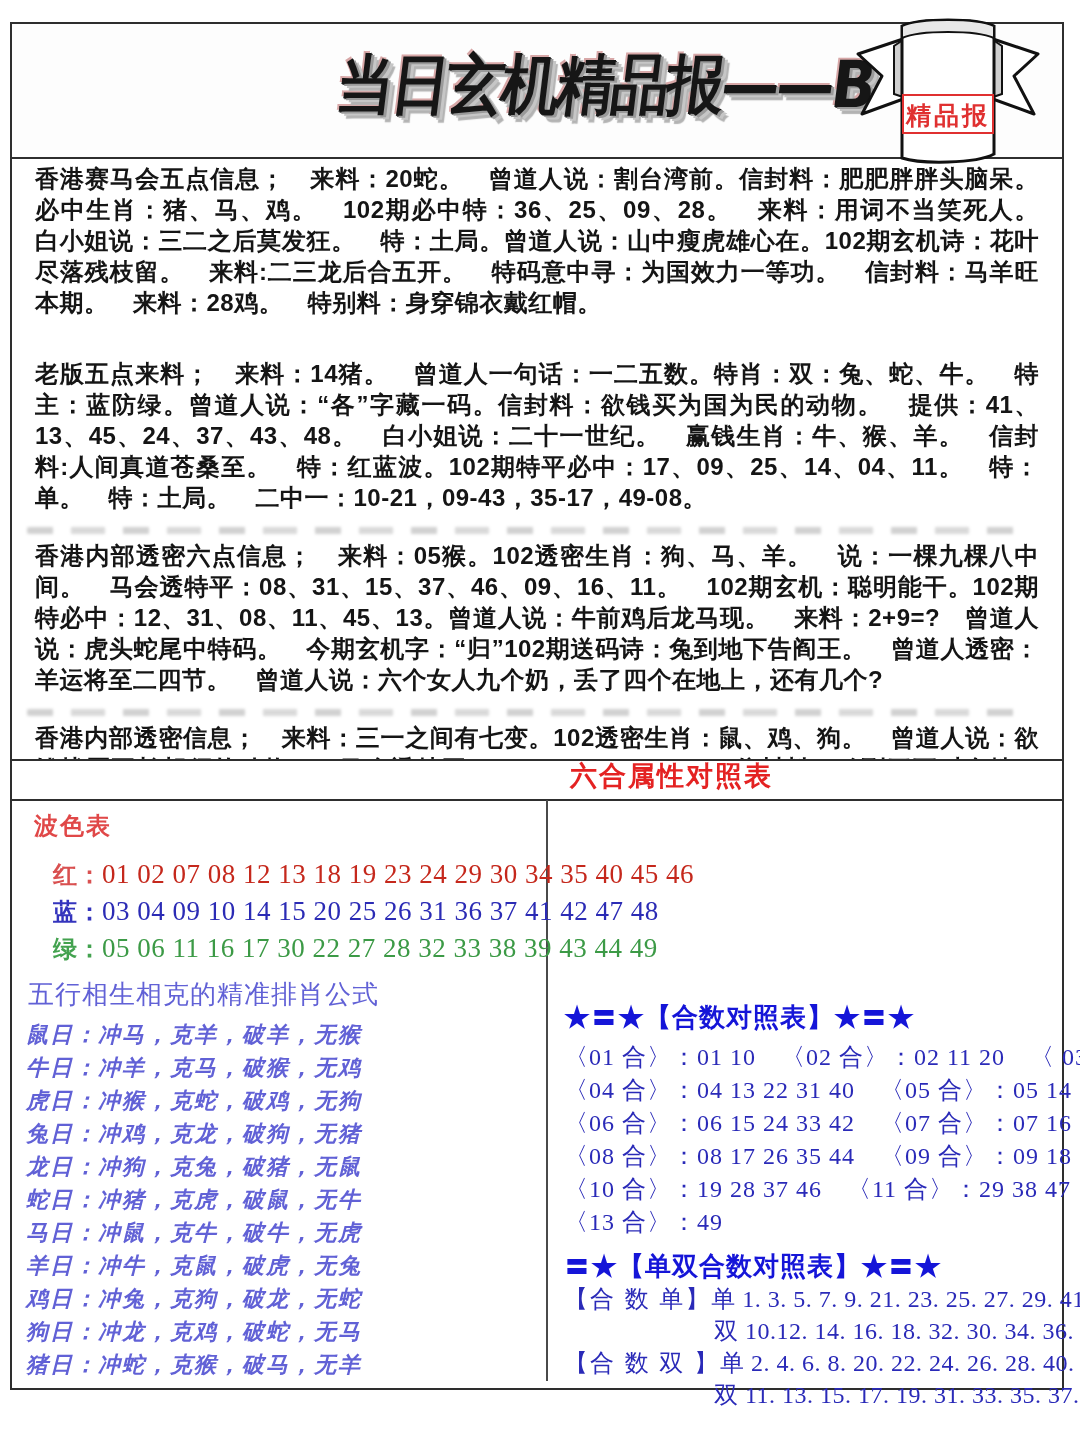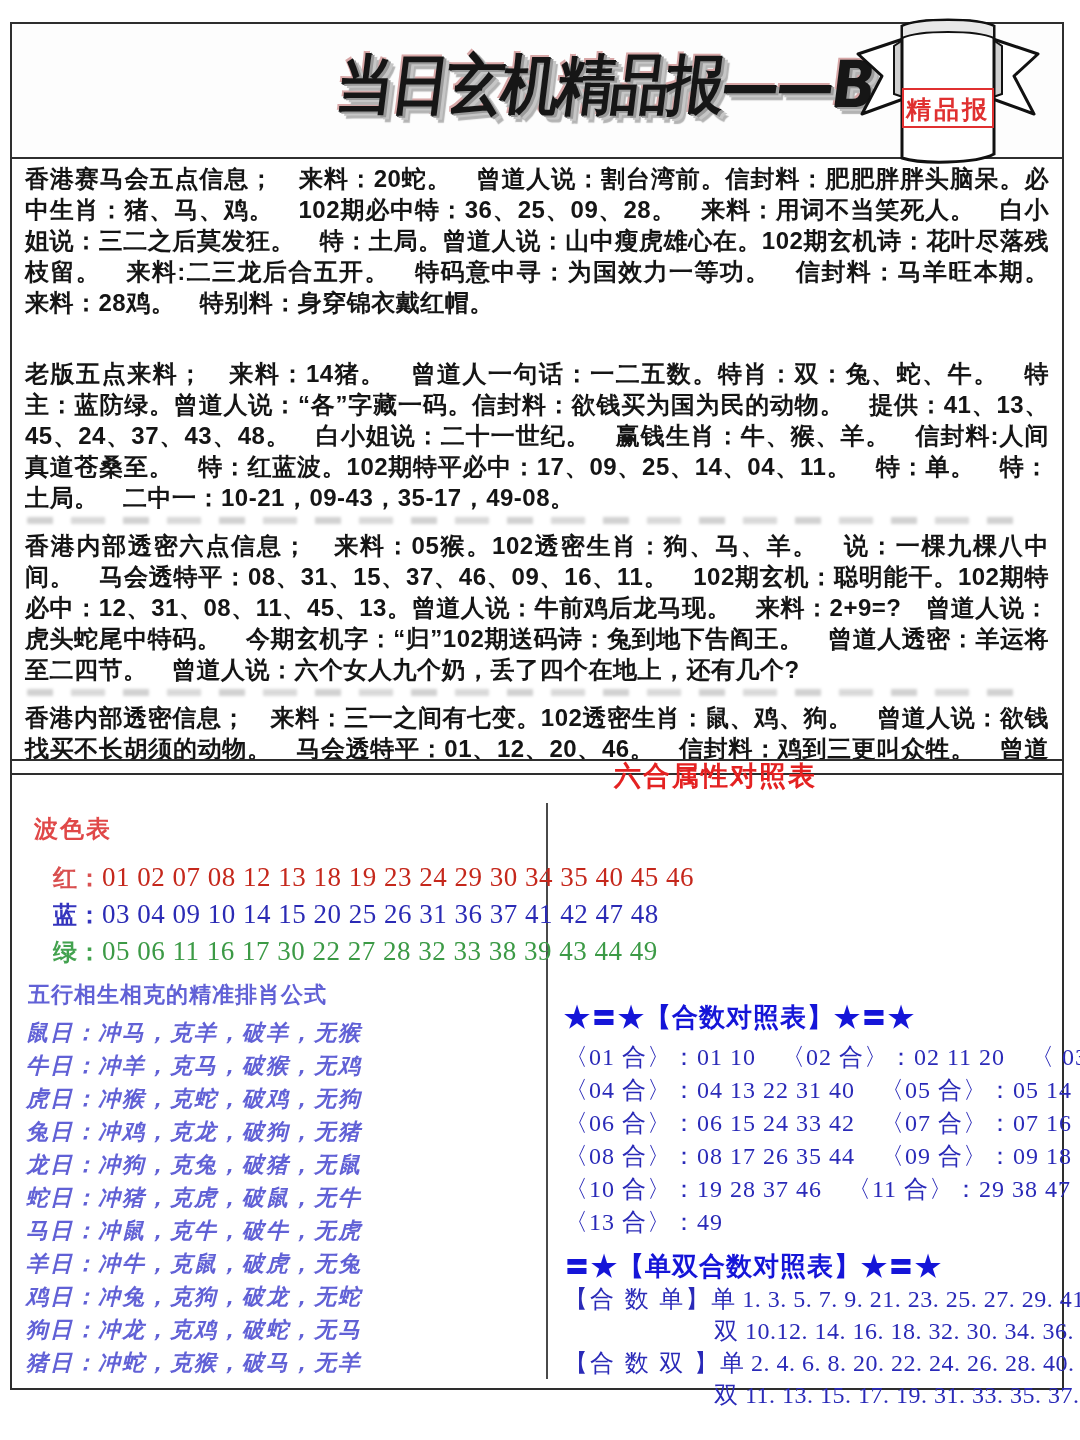--- a/index.html
+++ b/index.html
@@ -20,49 +20,49 @@
     position:absolute;left:330px;top:18px;white-space:nowrap;
     font-family:"DejaVu Sans",sans-serif;font-weight:900;font-size:58px;
     letter-spacing:-3px;color:#161616;
     transform:skewX(-7deg) scaleY(1.12);transform-origin:left top;
     text-shadow:3px 2px 0 #9a9a9a,6px 4px 0 #c6c6c6,8px 6px 1px #b3b3b3,
                 -2px -2px 0 #d8a8a8,1px 1px 0 #4a4a4a;
   }
   .banner{position:absolute;right:16px;top:-8px;width:196px;height:152px;}
   .banner svg{position:absolute;left:0;top:0;}
   .badge{
-    position:absolute;left:52px;top:72px;width:92px;height:40px;
+    position:absolute;left:52px;top:78px;width:92px;height:40px;
     border:2px solid #e03030;color:#e03030;font-size:25px;font-weight:bold;
     text-align:center;line-height:38px;letter-spacing:3px;background:#fff;
     box-sizing:border-box;
   }
   
   .textblock{
     position:absolute;top:135px;left:0;right:0;height:600px;
     padding:0 9px;box-sizing:border-box;overflow:hidden;
   }
   .tip{
     font-size:24px;font-weight:bold;line-height:31px;letter-spacing:.5px;
-    text-align:justify;margin:4px;
+    text-align:justify;margin:14px;
   }
   .tip.p1{margin-top:4px;}
   .tip.p2{margin-top:40px;}
   .tip.p3{margin-top:6px;}
   .tip.p4{margin-top:6px;}
   .smudge{
     height:7px;width:96%;margin:4px 0 2px 6px;opacity:.45;border-radius:2px;
     filter:blur(1.5px);
     background:repeating-linear-gradient(90deg,#9a9a9a 0 26px,transparent 26px 44px,
                #ababab 44px 78px,transparent 78px 96px);
   }
   
   .band{
-    position:absolute;top:735px;left:0;right:0;height:16px;
+    position:absolute;top:735px;left:0;right:0;height:42px;
     border-top:2px solid #2e2e2e;border-bottom:2px solid #2e2e2e;
-    box-sizing:border-box;background:#fff;padding-left:44px;
+    box-sizing:border-box;background:#fff;
   }
   .band span{
     display:block;padding-left:558px;font-size:27px;font-weight:bold;
     color:#e42222;letter-spacing:2px;line-height:30px;
   }
   
   .bottom{position:absolute;top:769px;left:0;right:0;bottom:0;display:flex;align-items:center;}
   .left-col{
     width:536px;border-right:2px solid #4a4a4a;box-sizing:border-box;
     padding:6px 0 0 14px;
@@ -77,21 +77,21 @@
     white-space:nowrap;letter-spacing:.5px;margin-left:27px;
   }
   .wave-label{font-family:"Liberation Sans",sans-serif;font-size:24px;font-weight:bold;}
   .wave-red .wave-label{color:#d95050;}
   .wave-red .wave-nums{color:#c5281c;}
   .wave-blue .wave-label{color:#3434bd;}
   .wave-blue .wave-nums{color:#2b2bb5;}
   .wave-green .wave-label{color:#43a24f;}
   .wave-green .wave-nums{color:#3c9a46;}
   .gongshi-title{
-    color:#6161d6;font-size:22px;font-weight:bold;letter-spacing:1px;
+    color:#6161d6;font-size:26px;font-weight:normal;letter-spacing:1px;
     margin:10px 0 6px 2px;
   }
   .zodiac-line{
     color:#6161d6;font-size:22px;font-weight:bold;line-height:33px;
     letter-spacing:2px;white-space:nowrap;font-style:italic;
   }
   .hesu-header{
     margin-top:230px;color:#1515d8;font-size:26px;font-weight:bold;
     letter-spacing:1px;
   }

